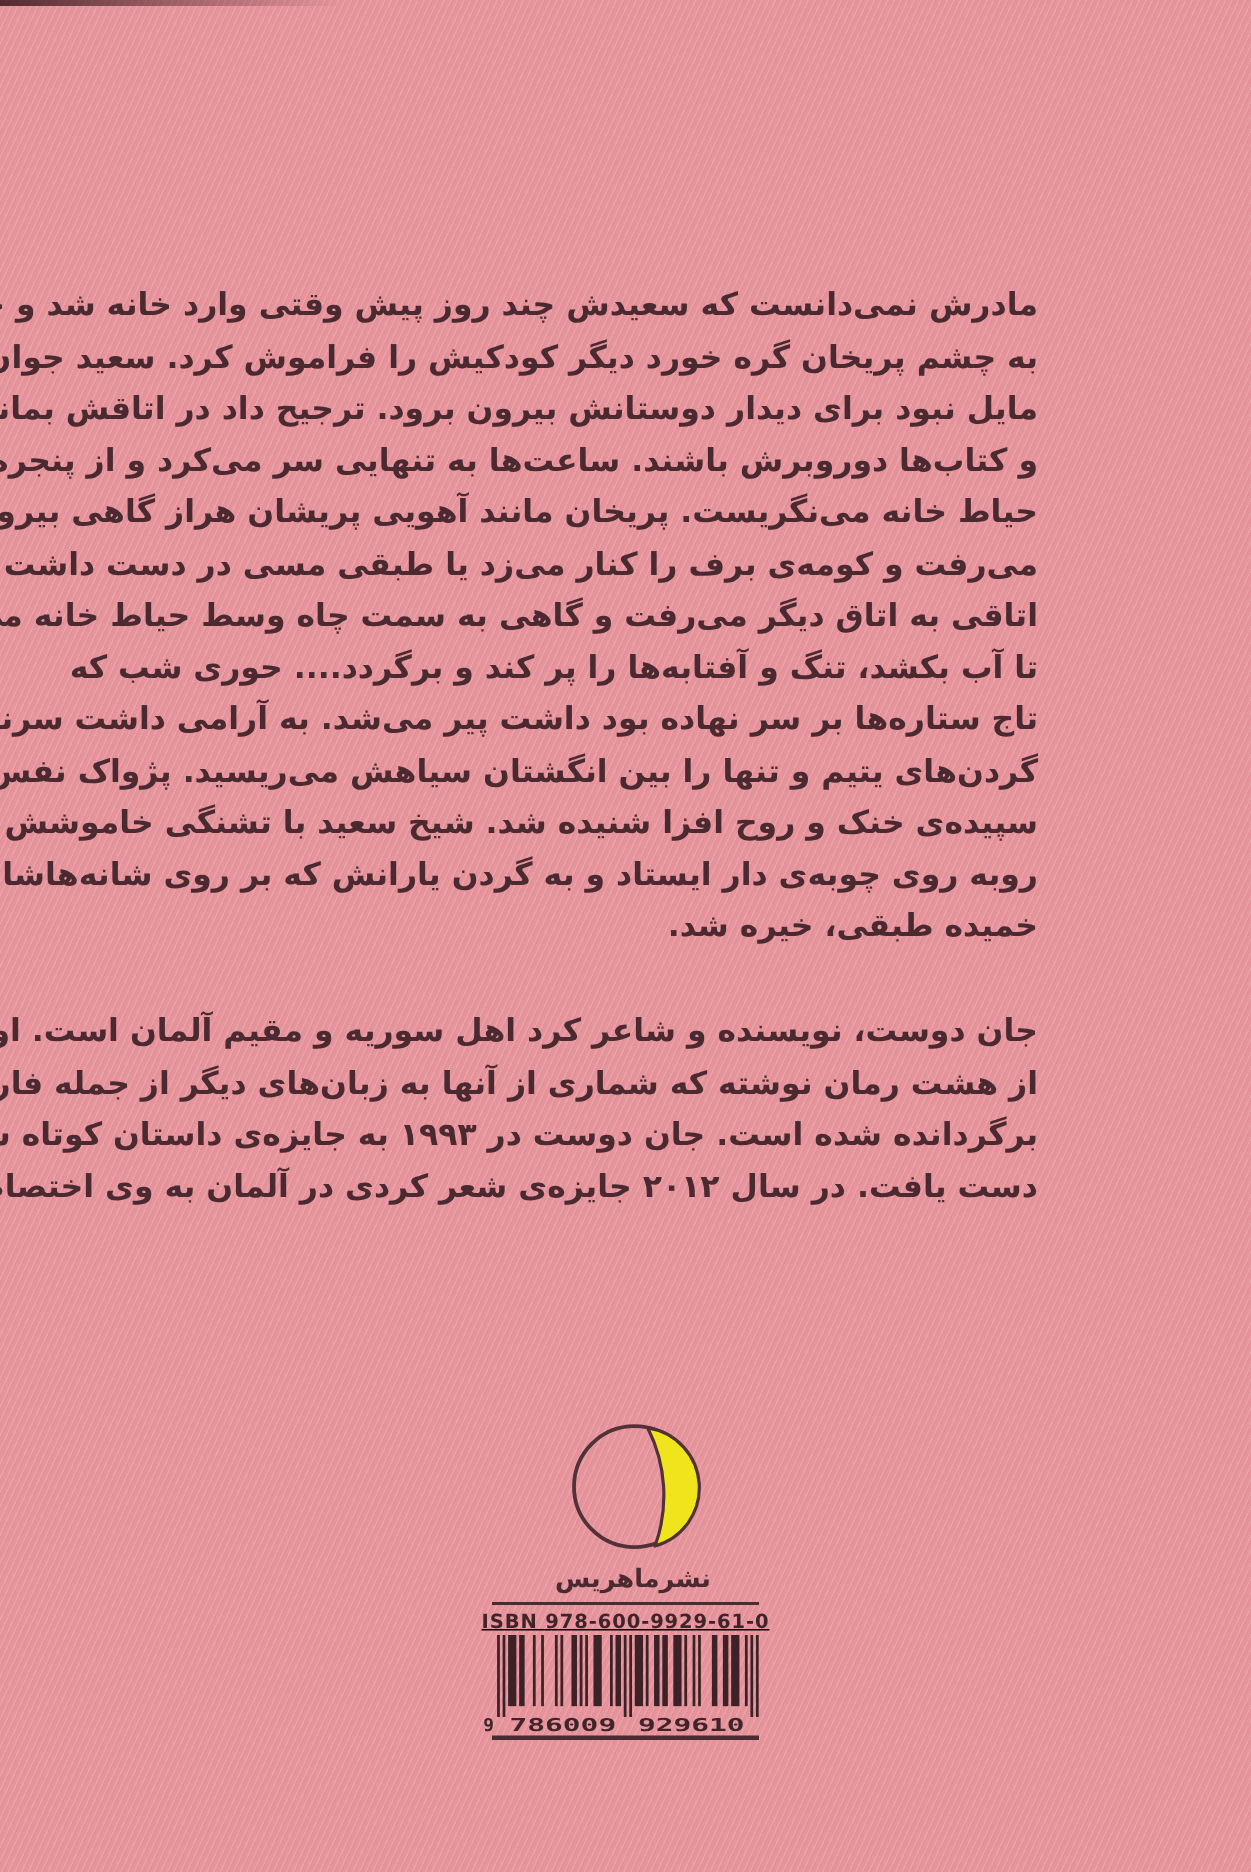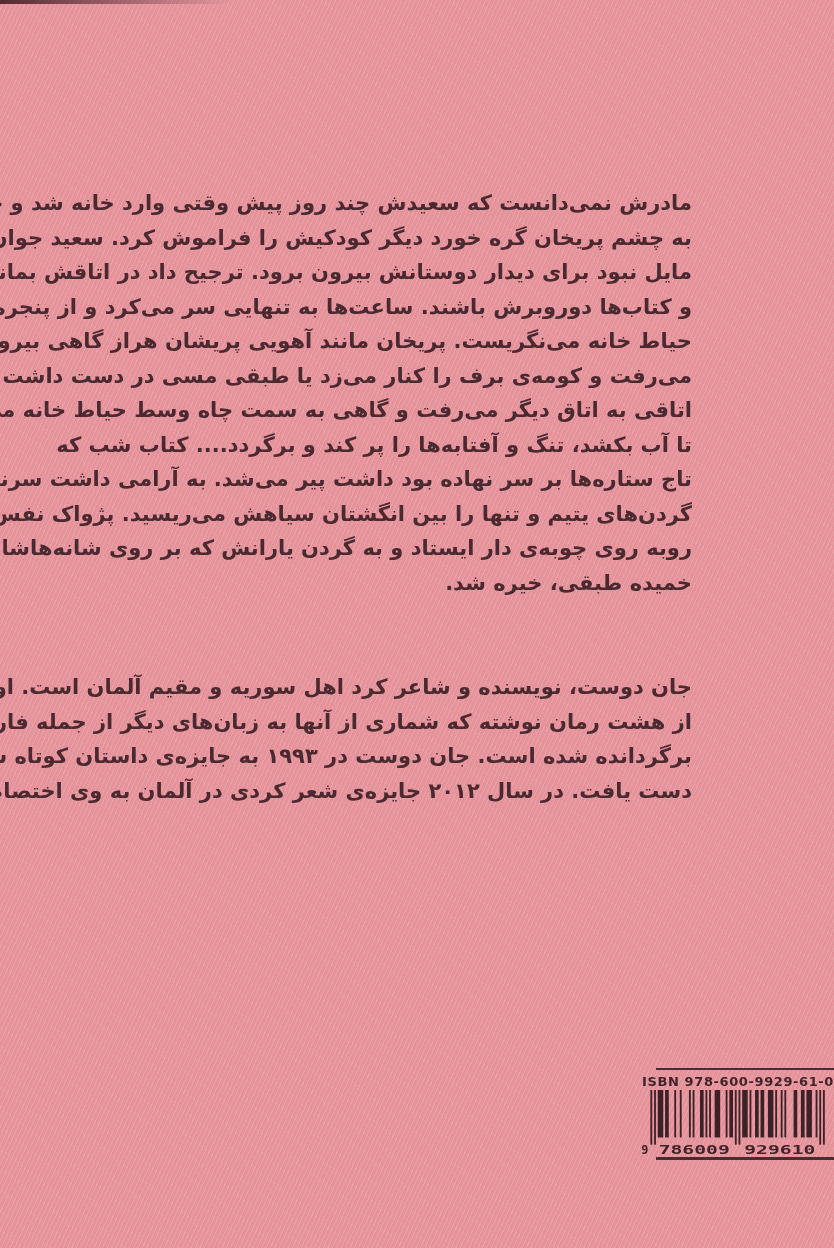--- a/index.html
+++ b/index.html
@@ -53,21 +53,21 @@
     direction: rtl;
     font-size: 17px;
     font-weight: bold;
     letter-spacing: 0.5px;
     color: #4a2a30;
   }
   .barcode-block {
     position: absolute;
     top: 1068px;
     left: 0; width: 100%;
-    display: flex; flex-direction: column; align-items: flex-end;
+    display: flex; flex-direction: column; align-items: center; text-decoration: underline;
   }
   .rule {
     width: 178px; height: 2px;
     background: #4a2b31;
   }
   .rule.bottom { margin-top: 1px; height: 3px; }
   .isbn-label {
     margin: 4px 0 0 0;
     font-size: 13px;
     letter-spacing: 0.6px;
@@ -84,34 +84,42 @@
   <div class="top-edge-shadow"></div>
 
   <div class="textblock synopsis">
       <div class="line">مادرش نمی‌دانست که سعیدش چند روز پیش وقتی وارد خانه شد و چشمش</div>
       <div class="line">به چشم پریخان گره خورد دیگر کودکیش را فراموش کرد. سعید جوان</div>
       <div class="line">مایل نبود برای دیدار دوستانش بیرون برود. ترجیح داد در اتاقش بماند</div>
       <div class="line">و کتاب‌ها دوروبرش باشند. ساعت‌ها به تنهایی سر می‌کرد و از پنجره به</div>
       <div class="line">حیاط خانه می‌نگریست. پریخان مانند آهویی پریشان هراز گاهی بیرون</div>
       <div class="line">می‌رفت و کومه‌ی برف را کنار می‌زد یا طبقی مسی در دست داشت و از</div>
       <div class="line">اتاقی به اتاق دیگر می‌رفت و گاهی به سمت چاه وسط حیاط خانه می‌رفت</div>
-      <div class="line">تا آب بکشد، تنگ و آفتابه‌ها را پر کند و برگردد.... کتاب شب که</div>
+      <div class="line">تا آب بکشد، تنگ و آفتابه‌ها را پر کند و برگردد.... حوری شب که</div>
       <div class="line">تاج ستاره‌ها بر سر نهاده بود داشت پیر می‌شد. به آرامی داشت سرنوشت</div>
       <div class="line">گردن‌های یتیم و تنها را بین انگشتان سیاهش می‌ریسید. پژواک نفس‌های</div>
+      <div class="line">سپیده‌ی خنک و روح افزا شنیده شد. شیخ سعید با تشنگی خاموشش</div>
       <div class="line">روبه روی چوبه‌ی دار ایستاد و به گردن یارانش که بر روی شانه‌هاشان</div>
       <div class="line last">خمیده طبقی، خیره شد.</div>
     </div>
 
   <div class="textblock bio">
       <div class="line">جان دوست، نویسنده و شاعر کرد اهل سوریه و مقیم آلمان است. او  بیش</div>
       <div class="line">از هشت رمان نوشته که شماری از آنها به زبان‌های دیگر از جمله فارسی</div>
       <div class="line">برگردانده شده است. جان دوست در ۱۹۹۳ به جایزه‌ی داستان کوتاه سوریه</div>
       <div class="line">دست یافت. در سال ۲۰۱۲ جایزه‌ی شعر کردی در آلمان به وی اختصاص یافت.</div>
     </div>
 
+  <div class="logo">
+    <svg width="96" height="96" viewBox="0 0 100 100">
+      <circle cx="50" cy="47" r="42" fill="none" stroke="#533138" stroke-width="2.6"></circle>
+      <path d="M 59.2 6.2 A 42 42 0 0 1 64.3 88.2 A 104 104 0 0 0 59.2 6.2 Z" fill="#f0e41c" stroke="#533138" stroke-width="2.2" stroke-linejoin="round"></path>
+    </svg>
+    <div class="publisher-name">نشرماهریس</div>
+  </div>
 
   <div class="barcode-block">
     <div class="rule top"></div>
     <div class="isbn-label">ISBN 978-600-9929-61-0</div>
     <svg class="barcode-svg" width="196" height="66" viewBox="0 0 190 64">
       <g id="bars" fill="#3c2227">
           <rect x="12.00" y="0" width="1.78" height="53"></rect>
           <rect x="15.56" y="0" width="1.78" height="53"></rect>
           <rect x="19.12" y="0" width="5.34" height="46"></rect>
           <rect x="26.24" y="0" width="3.56" height="46"></rect>

